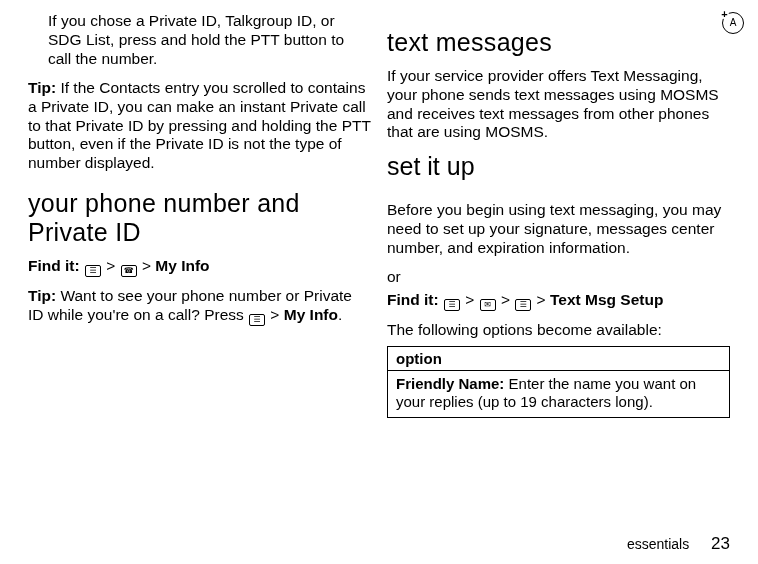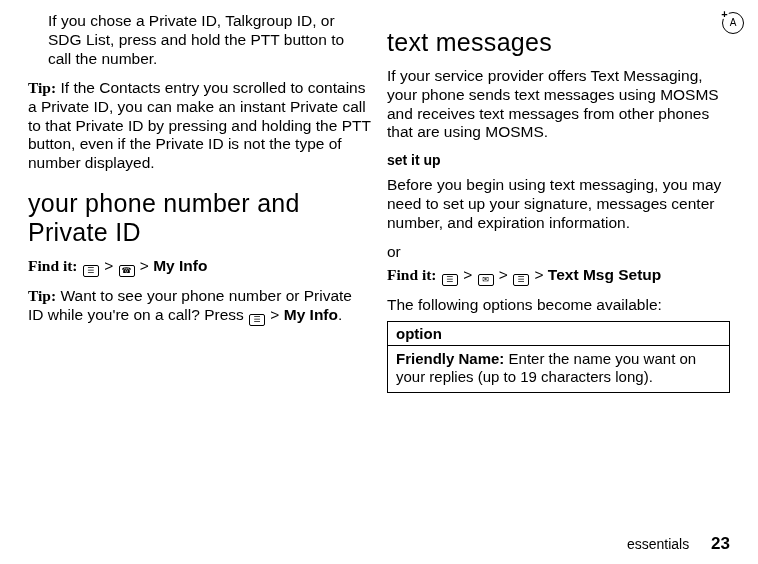--- a/index.html
+++ b/index.html
@@ -28,35 +28,34 @@
       font-size: 15.5px;
       line-height: 1.22;
       margin-bottom: 10px;
       font-weight: 300;
     }
     .indented {
       margin-left: 20px;
     }
     .bold {
       font-weight: bold;
-      font-family: Liberation Serif, serif;
     }
     h2 {
       font-size: 25px;
       font-weight: 400;
       letter-spacing: 0.3px;
       margin-top: 16px;
       margin-bottom: 10px;
       line-height: 1.15;
     }
     h3 {
-      font-size: 14px;
-      font-weight: 700;
+      font-size: 25px;
+      font-weight: 400;
       margin-top: 6px;
-      margin-bottom: 8px;
+      margin-bottom: 20px;
     }
     .condensed {
       font-family: Liberation Sans, sans-serif;
       font-stretch: condensed;
       font-weight: bold;
     }
     .icon-box {
       display: inline-block;
       vertical-align: middle;
       margin: 0 1px;
@@ -122,21 +121,21 @@
       line-height: 1.2;
       font-weight: 300;
     }
     .footer {
       position: absolute;
       bottom: 10px;
       right: 28px;
       font-size: 14px;
     }
     .footer .page-num {
-      font-weight: bold;
+      font-weight: normal;
       font-size: 17px;
       margin-left: 18px;
     }
     .right-icon {
       position: absolute;
       top: 12px;
       right: 14px;
     }
   </style>
 </head>

